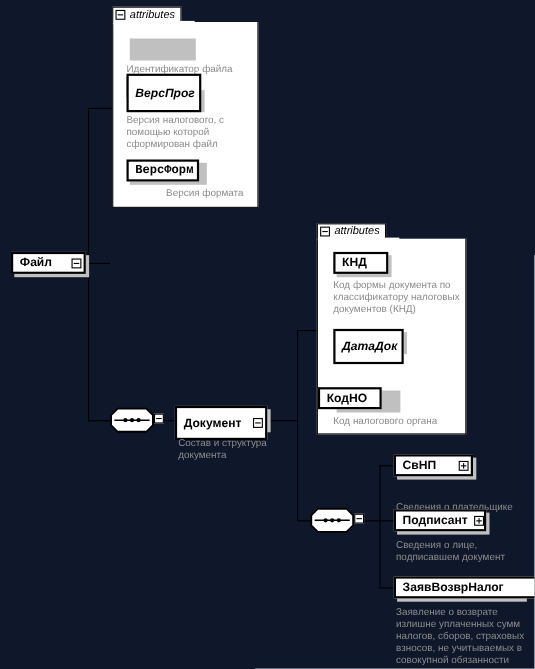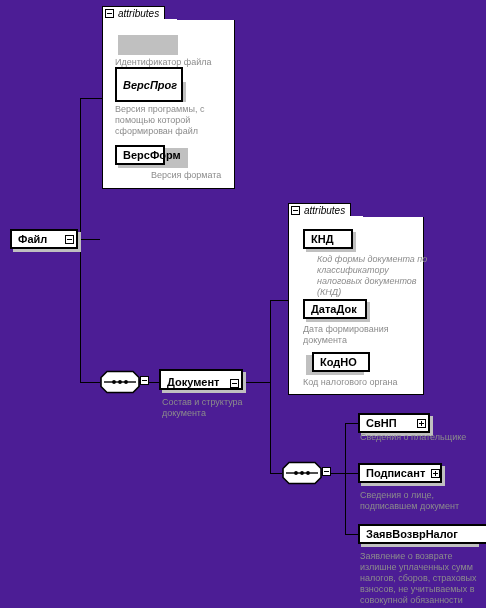--- a/index.html
+++ b/index.html
@@ -7,21 +7,21 @@
     padding: 0;
     background: #ffffff;
   }
   body {
     font-family: "Liberation Sans", sans-serif;
   }
   #diagram {
     position: relative;
     width: 486px;
     height: 608px;
-    background: #4c1d95;
+    background: #0f172a;
     overflow: hidden;
   }
 
   
   .line {
     position: absolute;
     background: #000000;
   }
   .hline { height: 1px; }
   .vline { width: 1px; }
@@ -191,24 +191,24 @@
   <div class="shadow" style="left:118px; top:35px; width:60px; height:20px;"></div>
   <div class="node thick" style="left:115px; top:32px; width:60px; height:20px;margin-top:37px;">
     <span class="nlabel">ИдФайл</span>
   </div>
   <div class="desc" style="left:115px; top:57px; width:120px;">Идентификатор файла</div>
 
   <div class="shadow" style="left:118px; top:82px; width:68px; height:20px;"></div>
   <div class="node thick" style="left:115px; top:67px; width:68px; height:35px;font-style:italic;">
     <span class="nlabel">ВерсПрог</span>
   </div>
-  <div class="desc" style="left:115px; top:104px; width:112px;">Версия программы, с помощью которой сформирован файл</div>
+  <div class="desc" style="left:115px; top:104px; width:112px;">Версия налогового, с помощью которой сформирован файл</div>
 
   <div class="shadow" style="left:118px; top:148px; width:70px; height:20px;"></div>
-  <div class="node thick" style="left:115px; top:145px; width:50px; height:20px;">
+  <div class="node thick" style="left:115px; top:145px; width:66px; height:20px;font-family:Liberation Mono, monospace;">
     <span class="nlabel">ВерсФорм</span>
   </div>
   <div class="desc" style="left:115px; top:170px; width:112px;margin-left:36px;">Версия формата</div>
 
   <div class="shadow" style="left:13px; top:232px; width:68px; height:20px;"></div>
   <div class="node thick" style="left:10px; top:229px; width:68px; height:20px;">
     <span class="nlabel">Файл</span>
     <span class="pm ntoggle"></span>
   </div>
 
@@ -218,49 +218,48 @@
       <line x1="4" y1="12" x2="36" y2="12" stroke="#000000" stroke-width="1.4"></line>
       <circle cx="14" cy="12" r="1.9" fill="#000000"></circle>
       <circle cx="20" cy="12" r="1.9" fill="#000000"></circle>
       <circle cx="26" cy="12" r="1.9" fill="#000000"></circle>
       <line x1="39" y1="12" x2="47" y2="12" stroke="#000000" stroke-width="1.2"></line>
     </svg>
     <span class="pm seq-toggle" style="right:-2px;"></span>
   </div>
 
   <div class="shadow" style="left:162px; top:372px; width:84px; height:21px;"></div>
-  <div class="node thick" style="left:159px; top:369px; width:84px; height:21px;align-items:flex-end;">
+  <div class="node thick" style="left:159px; top:369px; width:84px; height:31px;">
     <span class="nlabel">Документ</span>
     <span class="pm ntoggle"></span>
   </div>
   <div class="desc" style="left:162px; top:397px; width:100px;">Состав и структура документа</div>
 
   <div class="attrgroup" style="left:288px; top:203px; width:136px; height:192px;">
     <div class="ag-body"></div>
     <div class="ag-tab">
       <span class="pm"></span>
       <span class="ag-label">attributes</span>
     </div>
     <div class="ag-tabfill" style="width:74px;"></div>
   </div>
 
   <div class="shadow" style="left:306px; top:232px; width:50px; height:20px;"></div>
   <div class="node thick" style="left:303px; top:229px; width:50px; height:20px;">
     <span class="nlabel">КНД</span>
   </div>
-  <div class="desc" style="left:317px; top:254px; width:116px;font-style:italic;">Код формы документа по классификатору налоговых документов (КНД)</div>
+  <div class="desc" style="left:303px; top:254px; width:116px;">Код формы документа по классификатору налоговых документов (КНД)</div>
 
   <div class="shadow" style="left:306px; top:302px; width:64px; height:20px;"></div>
-  <div class="node thick" style="left:303px; top:299px; width:64px; height:20px;">
+  <div class="node thick" style="left:303px; top:299px; width:64px; height:32px;font-style:italic;">
     <span class="nlabel">ДатаДок</span>
   </div>
-  <div class="desc" style="left:303px; top:324px; width:110px;">Дата формирования документа</div>
 
   <div class="shadow" style="left:306px; top:355px; width:58px; height:20px;"></div>
-  <div class="node thick" style="left:312px; top:352px; width:58px; height:20px;">
+  <div class="node thick" style="left:289px; top:352px; width:58px; height:20px;">
     <span class="nlabel">КодНО</span>
   </div>
   <div class="desc" style="left:303px; top:377px; width:116px;">Код налогового органа</div>
 
   <div class="seq" style="left:282px; top:461px; width:47px; height:24px;">
     <svg width="47" height="24" viewBox="0 0 47 24">
       <polygon points="1,7.5 7,1.5 33,1.5 39,7.5 39,16.5 33,22.5 7,22.5 1,16.5" fill="#ffffff" stroke="#000000" stroke-width="1.6"></polygon>
       <line x1="4" y1="12" x2="36" y2="12" stroke="#000000" stroke-width="1.4"></line>
       <circle cx="14" cy="12" r="1.9" fill="#000000"></circle>
       <circle cx="20" cy="12" r="1.9" fill="#000000"></circle>
@@ -268,21 +267,21 @@
       <line x1="39" y1="12" x2="47" y2="12" stroke="#000000" stroke-width="1.2"></line>
     </svg>
     <span class="pm seq-toggle" style="right:-2px;"></span>
   </div>
 
   <div class="shadow" style="left:361px; top:416px; width:72px; height:20px;"></div>
   <div class="node thick" style="left:358px; top:413px; width:72px; height:20px;">
     <span class="nlabel">СвНП</span>
     <span class="pm plus ntoggle"></span>
   </div>
-  <div class="desc" style="left:360px; top:432px; width:126px;">Сведения о плательщике</div>
+  <div class="desc" style="left:360px; top:456px; width:126px;">Сведения о плательщике</div>
 
   <div class="shadow" style="left:361px; top:466px; width:84px; height:20px;"></div>
   <div class="node thick" style="left:358px; top:463px; width:84px; height:20px;text-align:right;">
     <span class="nlabel">Подписант</span>
     <span class="pm plus ntoggle"></span>
   </div>
   <div class="desc" style="left:360px; top:490px; width:122px;">Сведения о лице, подписавшем документ</div>
 
   <div class="shadow" style="left:361px; top:527px; width:118px; height:20px;"></div>
   <div class="node thick" style="left:358px; top:524px; width:142px; height:20px;gap:17px;">

